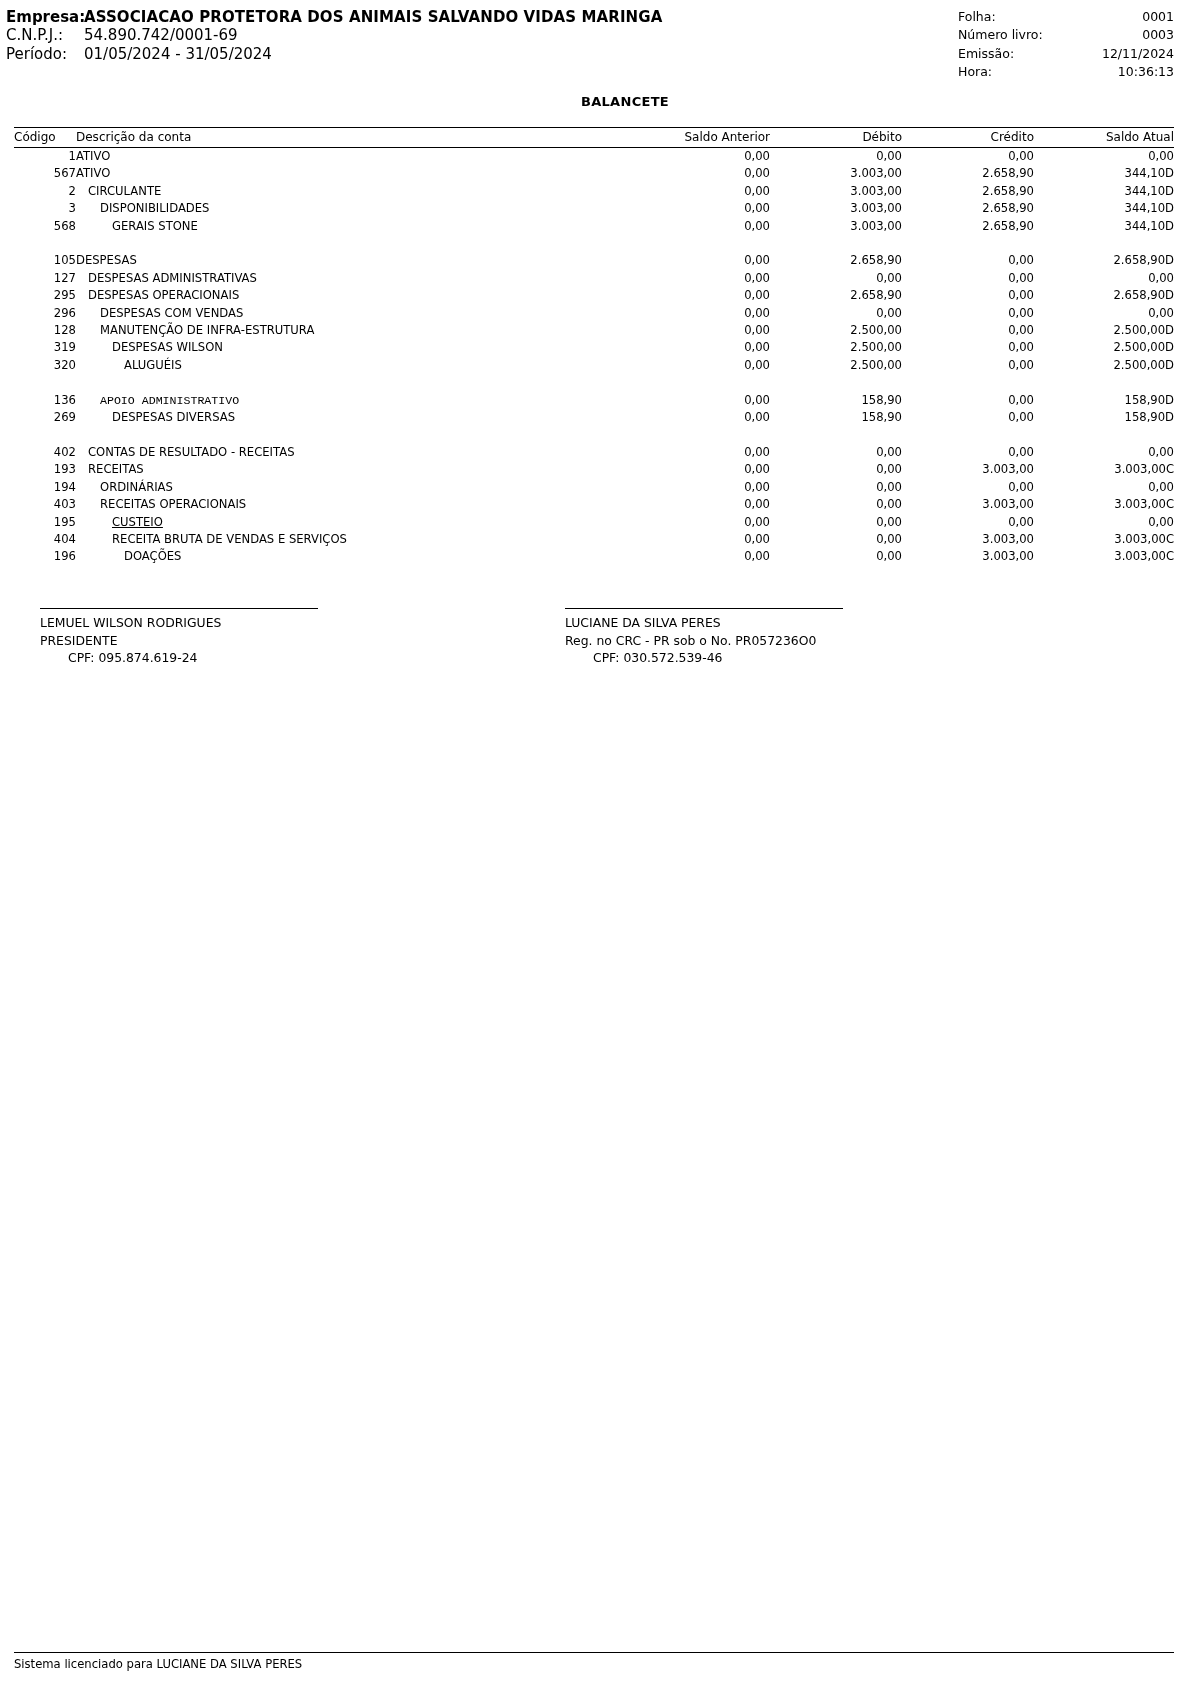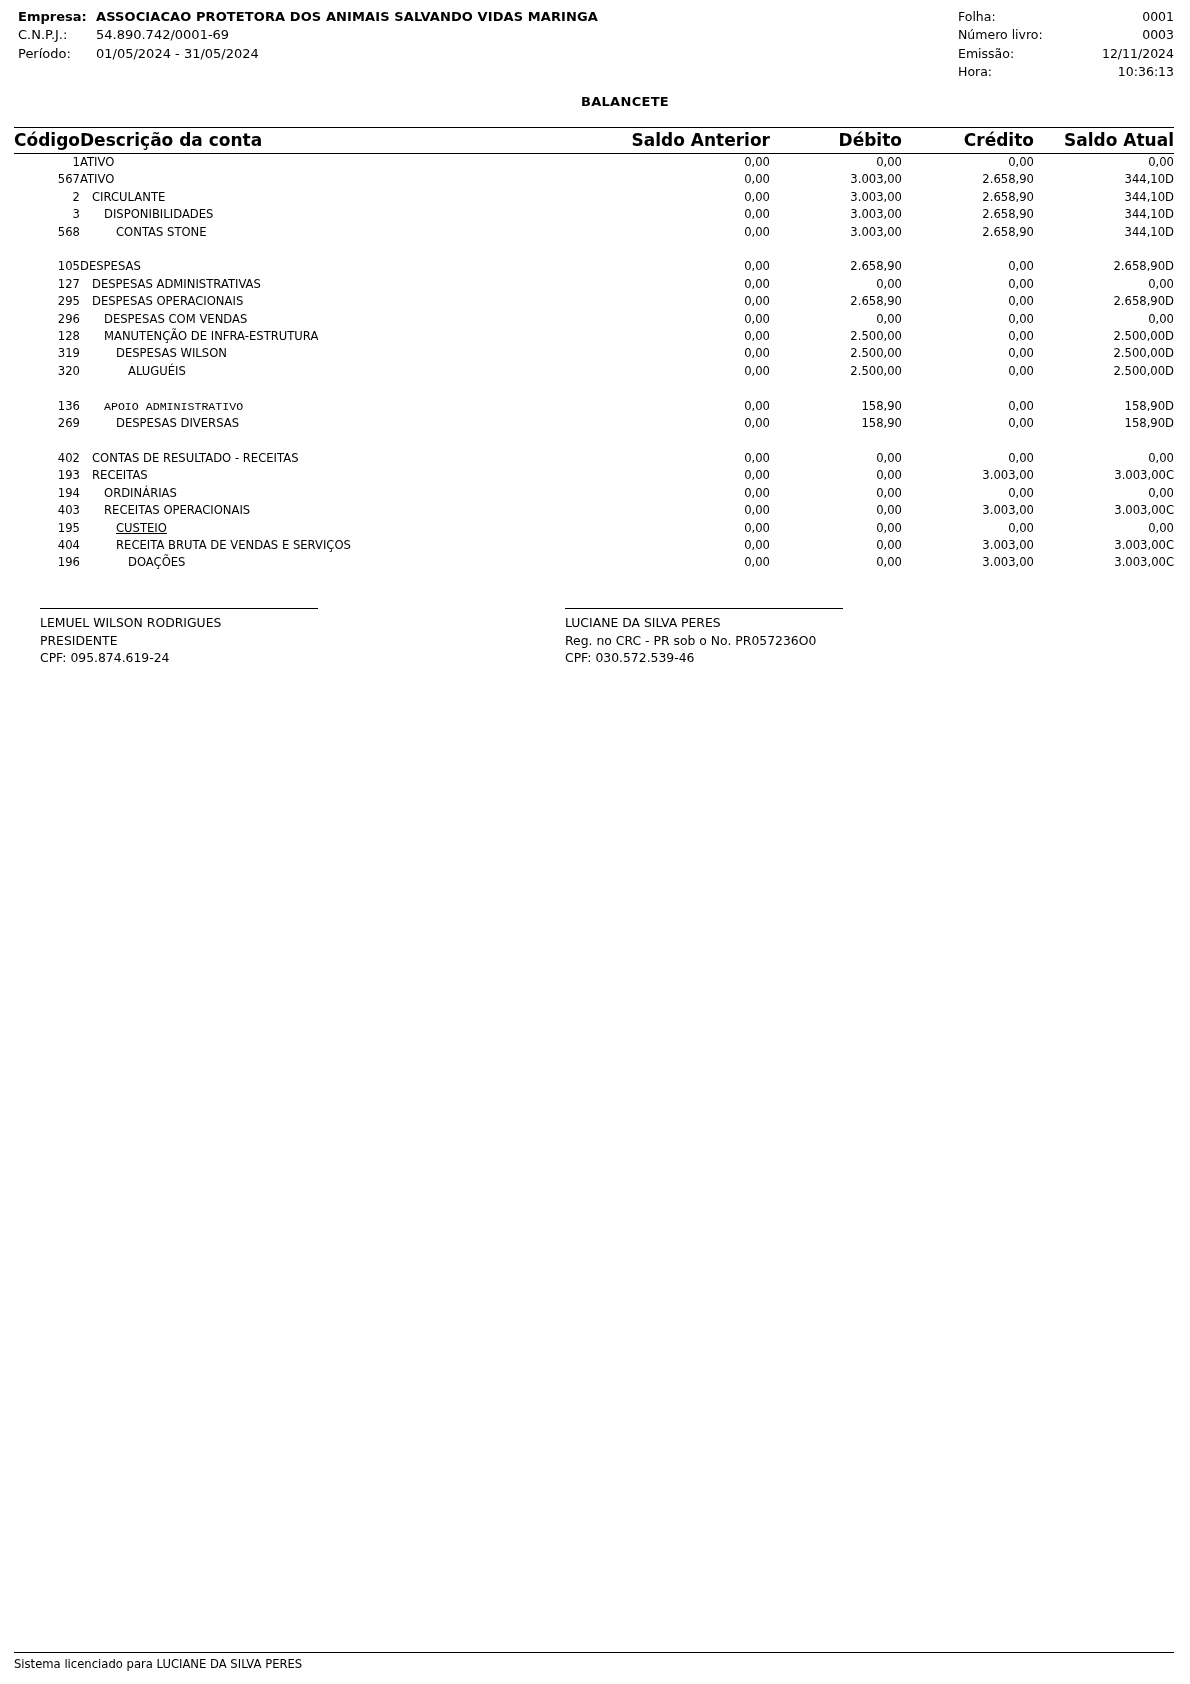--- a/index.html
+++ b/index.html
@@ -24,23 +24,23 @@
   }
 
   
   .header {
     position: relative;
     padding: 8px 16px 0 14px;
     height: 86px;
   }
   .hdr-left {
     position: absolute;
-    left: 18px;
+    left: 6px;
     top: 8px;
-    font-size: 13px;
+    font-size: 15px;
     line-height: 18.4px;
   }
   .hdr-row { display: flex; align-items: baseline; }
   .hdr-label {
     width: 78px;
     font-weight: bold;
     white-space: nowrap;
   }
   .hdr-label.light { font-weight: normal; }
   .hdr-value { white-space: nowrap; }
@@ -77,22 +77,22 @@
   
   .table-wrap {
     margin: 18px 16px 0 14px;
   }
   table.balancete {
     width: 100%;
     border-collapse: collapse;
     font-size: 11.6px;
   }
   table.balancete thead th {
-    font-weight: bold;
-    font-size: 17px;
+    font-weight: normal;
+    font-size: 12px;
     padding: 0 0 3px 0;
     border-top: 1.6px solid #000;
     border-bottom: 1.6px solid #000;
     white-space: nowrap;
     padding-top: 2px;
   }
   th.col-code  { text-align: left;  width: 62px; }
   th.col-desc  { text-align: left;  }
   th.col-sa    { text-align: right; width: 140px; }
   th.col-deb   { text-align: right; width: 132px; }
@@ -135,21 +135,21 @@
   .sig-block.right { width: 420px; }
   .sig-line {
     border-top: 1.4px solid #000;
     height: 0;
     margin-bottom: 5px;
   }
   .sig-block.left .sig-line  { width: 278px; }
   .sig-block.right .sig-line { width: 278px; }
   .sig-name { white-space: nowrap; }
   .sig-role { white-space: nowrap; }
-  .sig-cpf  { white-space: nowrap; }
+  .sig-cpf  { white-space: nowrap; margin-left: 28px; }
 
   
   .footer {
     position: absolute;
     left: 14px;
     right: 16px;
     bottom: 0px;
     border-top: 1.6px solid #000;
     padding-top: 4px;
     font-size: 11.6px;
@@ -242,21 +242,21 @@
           <tr>
             <td class="code">3</td>
             <td class="desc"><span class="lvl2" style="display: inline-block;">DISPONIBILIDADES</span></td>
             <td class="num">0,00</td>
             <td class="num">3.003,00</td>
             <td class="num">2.658,90</td>
             <td class="num">344,10D</td>
           </tr>
           <tr>
             <td class="code">568</td>
-            <td class="desc"><span class="lvl3" style="display: inline-block;">CONTAS STONE</span></td>
+            <td class="desc"><span class="lvl3" style="display: inline-block;">GERAIS STONE</span></td>
             <td class="num">0,00</td>
             <td class="num">3.003,00</td>
             <td class="num">2.658,90</td>
             <td class="num">344,10D</td>
           </tr>
           <tr class="spacer">
             <td colspan="6">&nbsp;</td>
           </tr>
           <tr>
             <td class="code">105</td>

